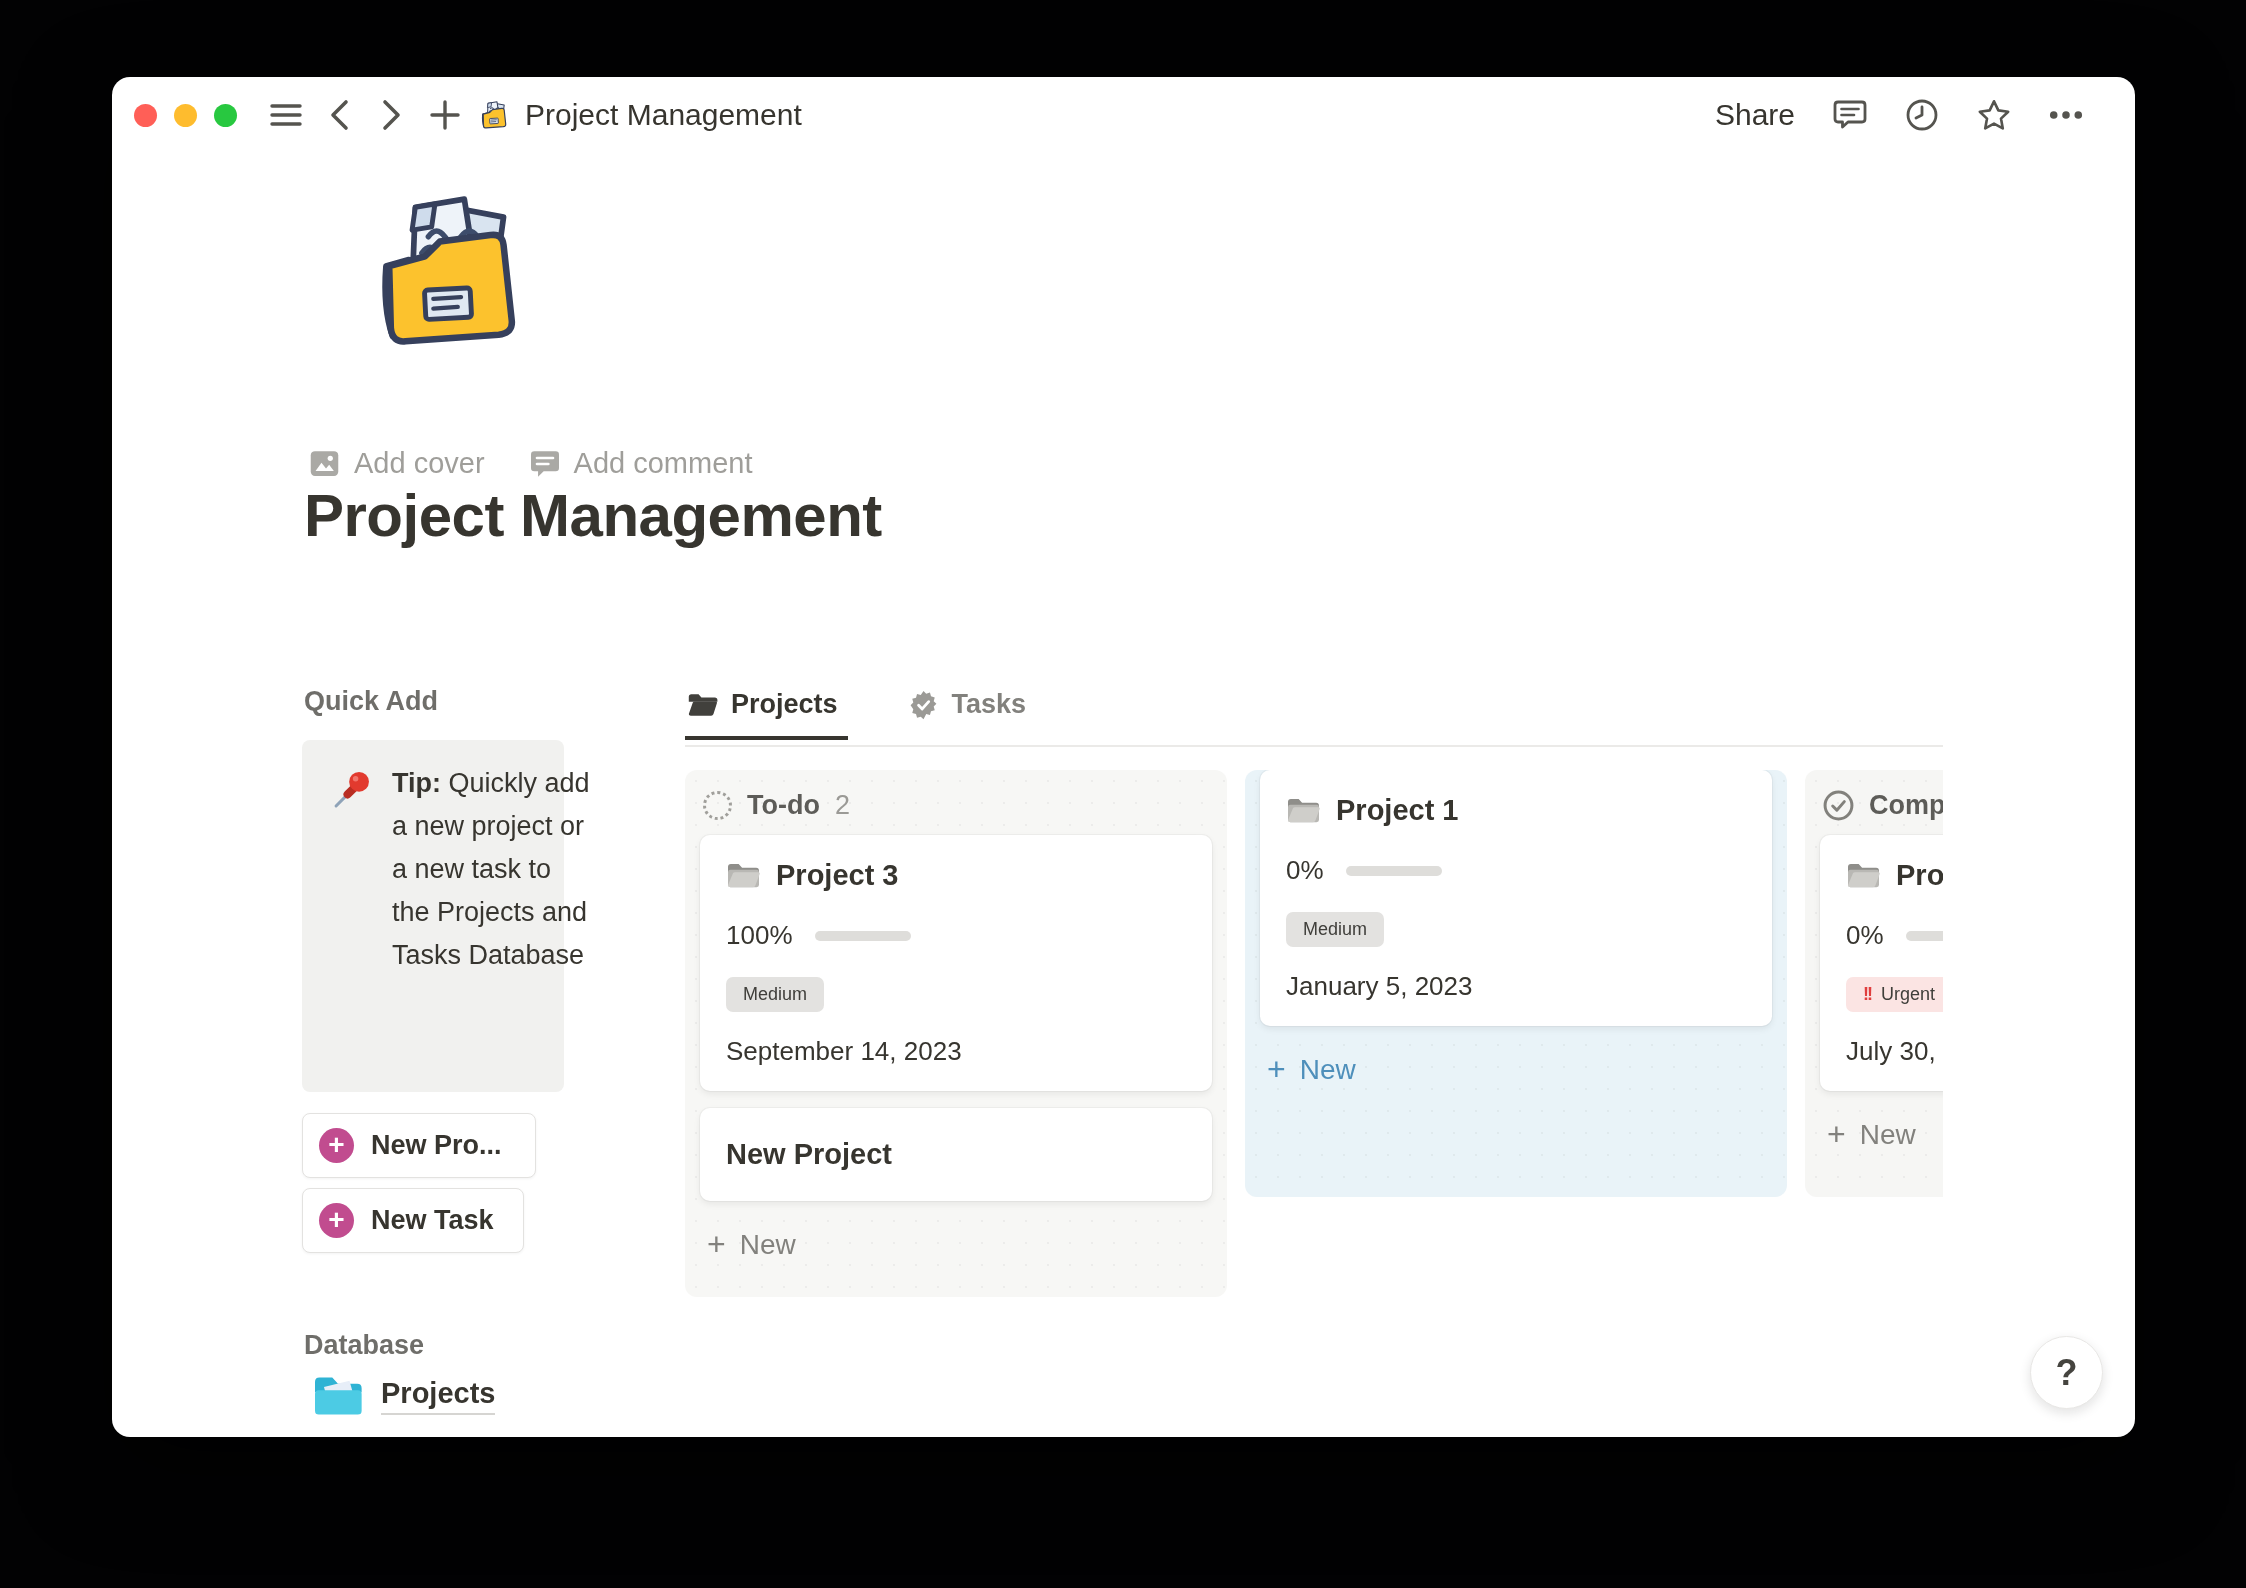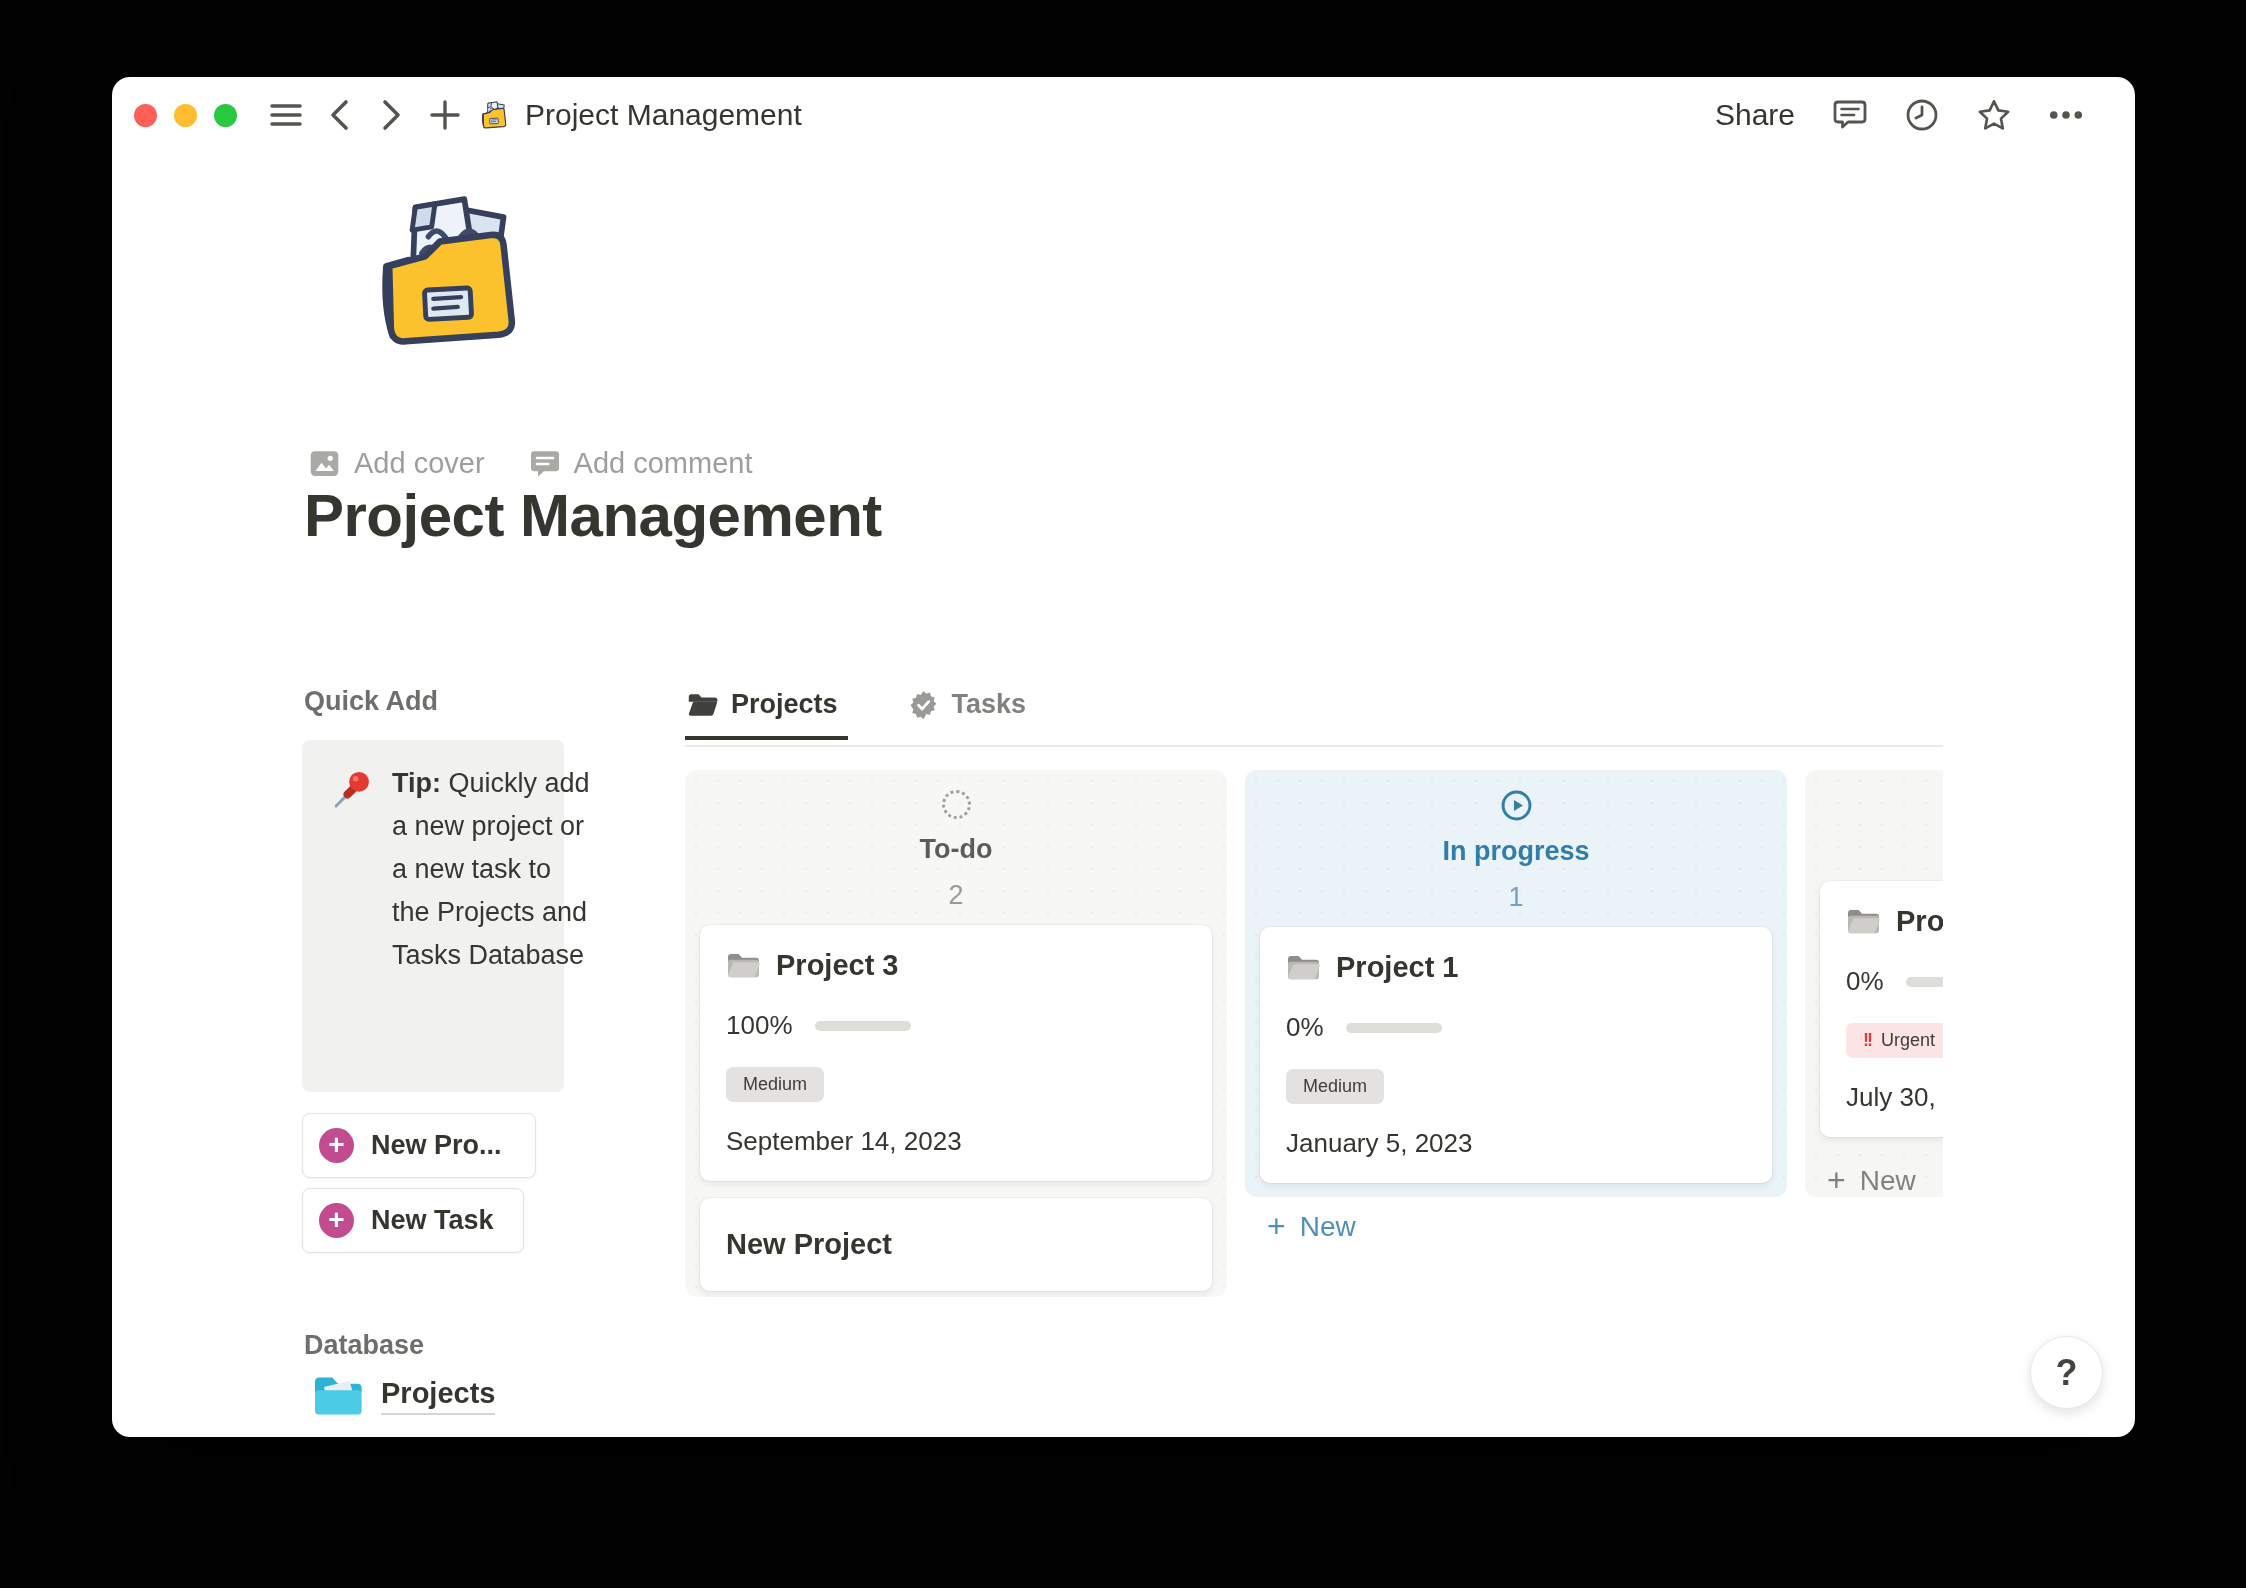--- a/index.html
+++ b/index.html
@@ -61,21 +61,21 @@
   .tab.inactive { color:#82817d; }
   .tab svg { display:block; }
 
   
   .board { position:absolute; left:0; top:693px; width:1258px; display:flex; gap:18px; overflow:hidden; }
   .col { width:542px; flex:0 0 542px; border-radius:12px; padding-bottom:18px;
          background-image:radial-gradient(circle, rgba(55,53,47,.055) 1.5px, transparent 1.5px); background-size:22px 22px; }
   .col.todo { background-color:var(--col-gray); height:527px; }
   .col.prog { background-color:var(--col-blue); height:427px; }
   .col.done { background-color:var(--col-done); height:427px; }
-  .col-head { display:flex; align-items:center; gap:15px; padding:20px 18px 14px 18px;flex-direction:column; }
+  .col-head { display:flex; align-items:center; gap:15px; padding:20px 18px 14px 18px; }
   .col-head .cname { font-size:27px; font-weight:700; white-space:nowrap; }
   .col.todo .cname, .col.done .cname { color:#5d5c58; }
   .col.prog .cname { color:var(--blue); }
   .col-head .ccount { font-size:27px; }
   .col.todo .ccount { color:#9b9a96; }
   .col.prog .ccount { color:#6fa3c4; }
   .dashed-circle { width:29px; height:29px; border:3px dotted #a09f9b; border-radius:50%; }
   .card { background:#fff; border-radius:10px; margin:0 15px 17px 15px;
           box-shadow:0 0 0 1px rgba(15,15,15,.035), 0 3px 7px rgba(15,15,15,.07); padding:24px 26px; }
   .card .trow { display:flex; align-items:center; gap:15px; margin-bottom:28px; }
@@ -324,28 +324,20 @@
           <div class="card simple">
             <span class="ttl">New Project</span>
           </div>
           <div class="new-row">
             <span class="plus">+</span>
             <span>New</span>
           </div>
         </div>
 
         <div class="col prog">
-          <div class="col-head">
-            <svg width="31" height="31" viewBox="0 0 24 24">
-                <circle cx="12" cy="12" r="10.4" fill="none" stroke="#337ea9" stroke-width="2.3"></circle>
-                <polygon points="10,7.8 17,12 10,16.2" fill="#337ea9"></polygon>
-              </svg>
-            <span class="cname">In progress</span>
-            <span class="ccount">1</span>
-          </div>
           <div class="card">
             <div class="trow">
               <svg width="35" height="31" viewBox="0 0 36 32">
                   <use href="#sym-gray-folder"></use>
                 </svg>
               <span class="ttl">Project 1</span>
             </div>
             <div class="prow">
               <span class="pct">0%</span>
               <span class="bar"><span class="fill" style="width: 0%;"></span></span>

